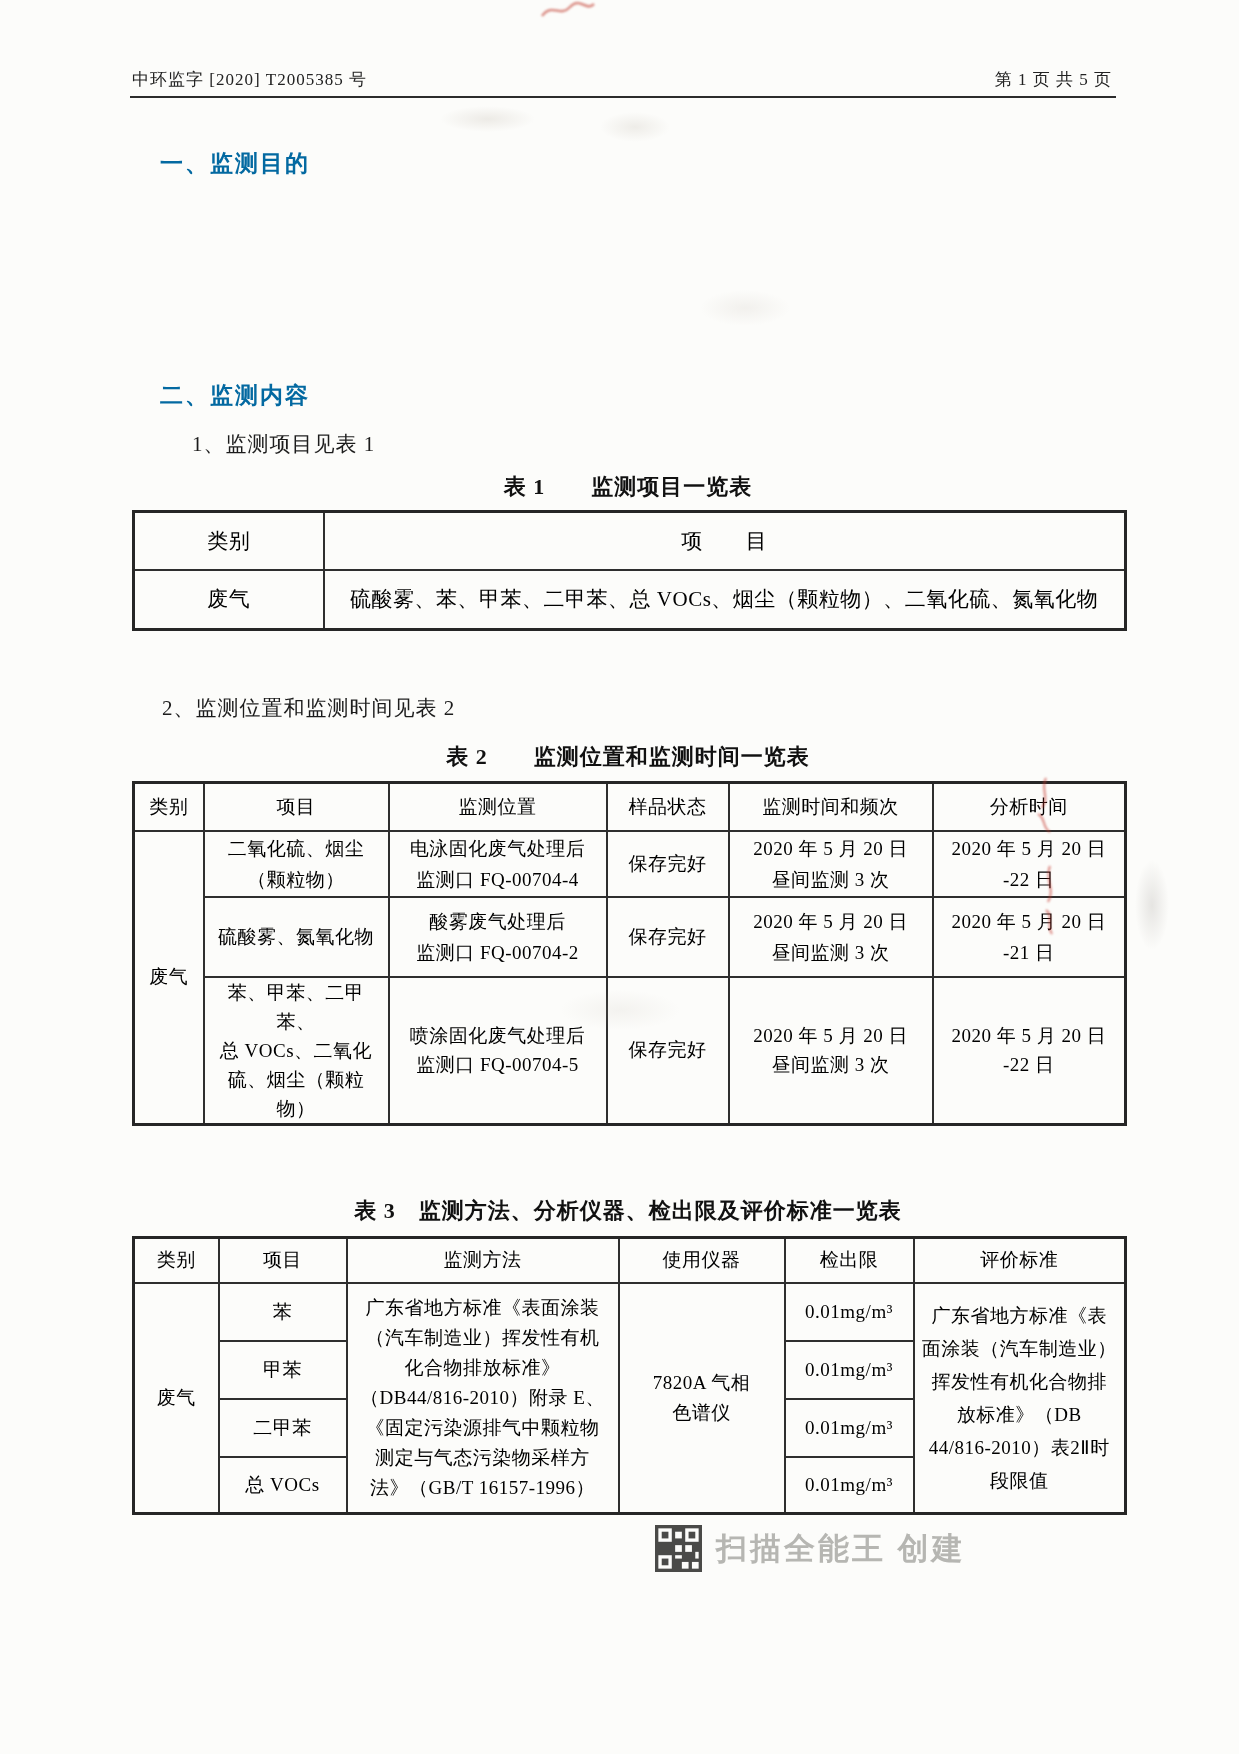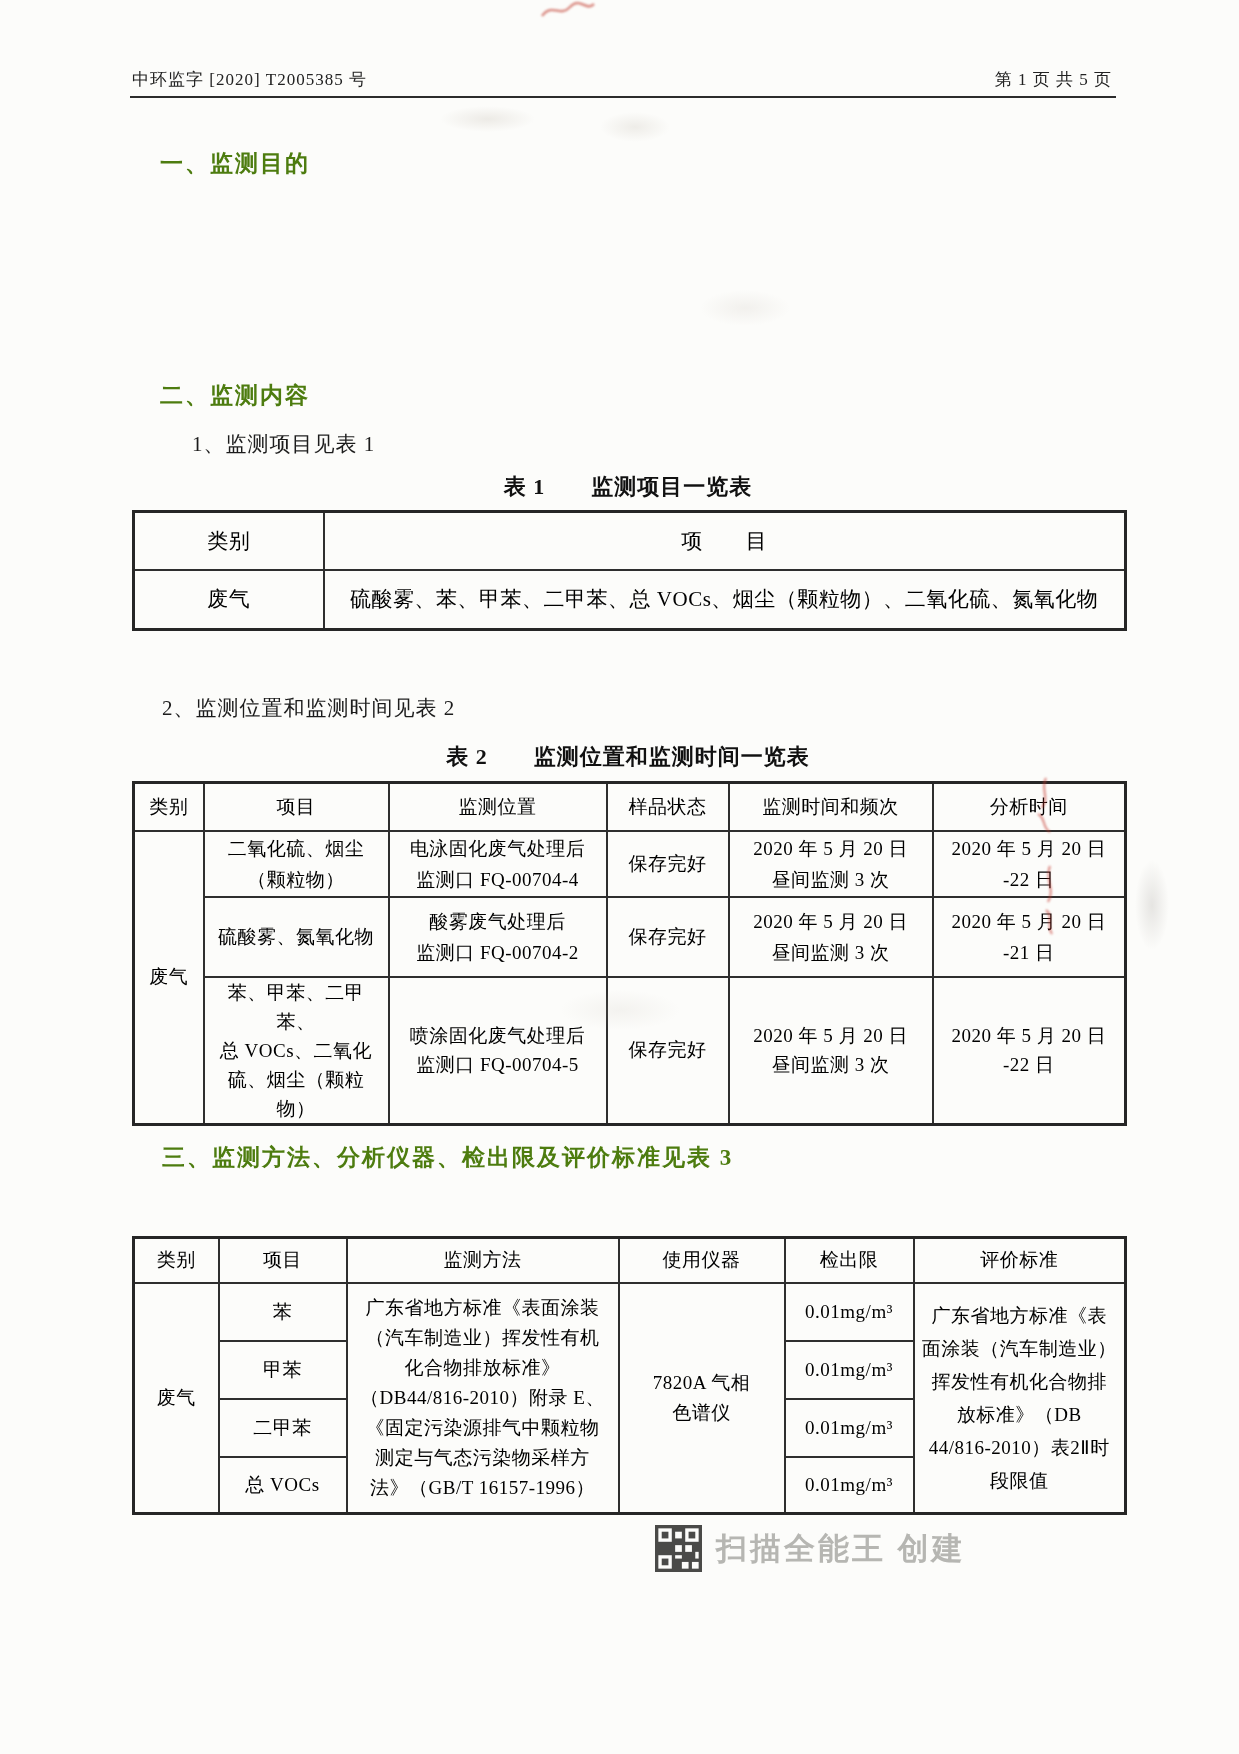--- a/index.html
+++ b/index.html
@@ -19,21 +19,21 @@
     display:flex;justify-content:space-between;
     font-size:17px;letter-spacing:1px;color:#222;
   }
   .header-rule{
     position:absolute;left:130px;top:96px;width:986px;height:2px;
     background:#2c2c2c;
   }
   
   .sec-title{
     position:absolute;margin:0;
-    font-size:23px;font-weight:700;letter-spacing:2px;color:#4d7c0f;
+    font-size:23px;font-weight:700;letter-spacing:2px;color:#0369a1;
   }
   .para{
     position:absolute;left:150px;top:218px;width:968px;
     font-size:22px;letter-spacing:1.5px;line-height:47px;color:#1c1c1c;
   }
   .para .indent{display:block;padding-left:45px;}
   .para .pline{display:block;}
   .sub-label{
     position:absolute;font-size:21px;letter-spacing:1px;color:#1c1c1c;margin:0;
   }
@@ -180,21 +180,21 @@
           <span class="cellline">昼间监测 3 次</span>
         </td>
         <td>
           <span class="cellline">2020 年 5 月 20 日</span>
           <span class="cellline">-22 日</span>
         </td>
       </tr>
     </tbody>
   </table>
 
-  <h2 class="sec-title" style="left:162px;top:1142px;">三、监测方法、分析仪器、检出限及评价标准见表 3</h2>
+  <p class="tbl-caption" style="top:1196px;">表 3　监测方法、分析仪器、检出限及评价标准一览表</p>
 
   <table class="tbl t3" style="left:132px;top:1236px;width:992px;">
     <colgroup>
       <col style="width:85px">
         <col style="width:128px">
         <col style="width:272px">
       <col style="width:166px">
         <col style="width:129px">
         <col style="width:212px">
     </colgroup>

